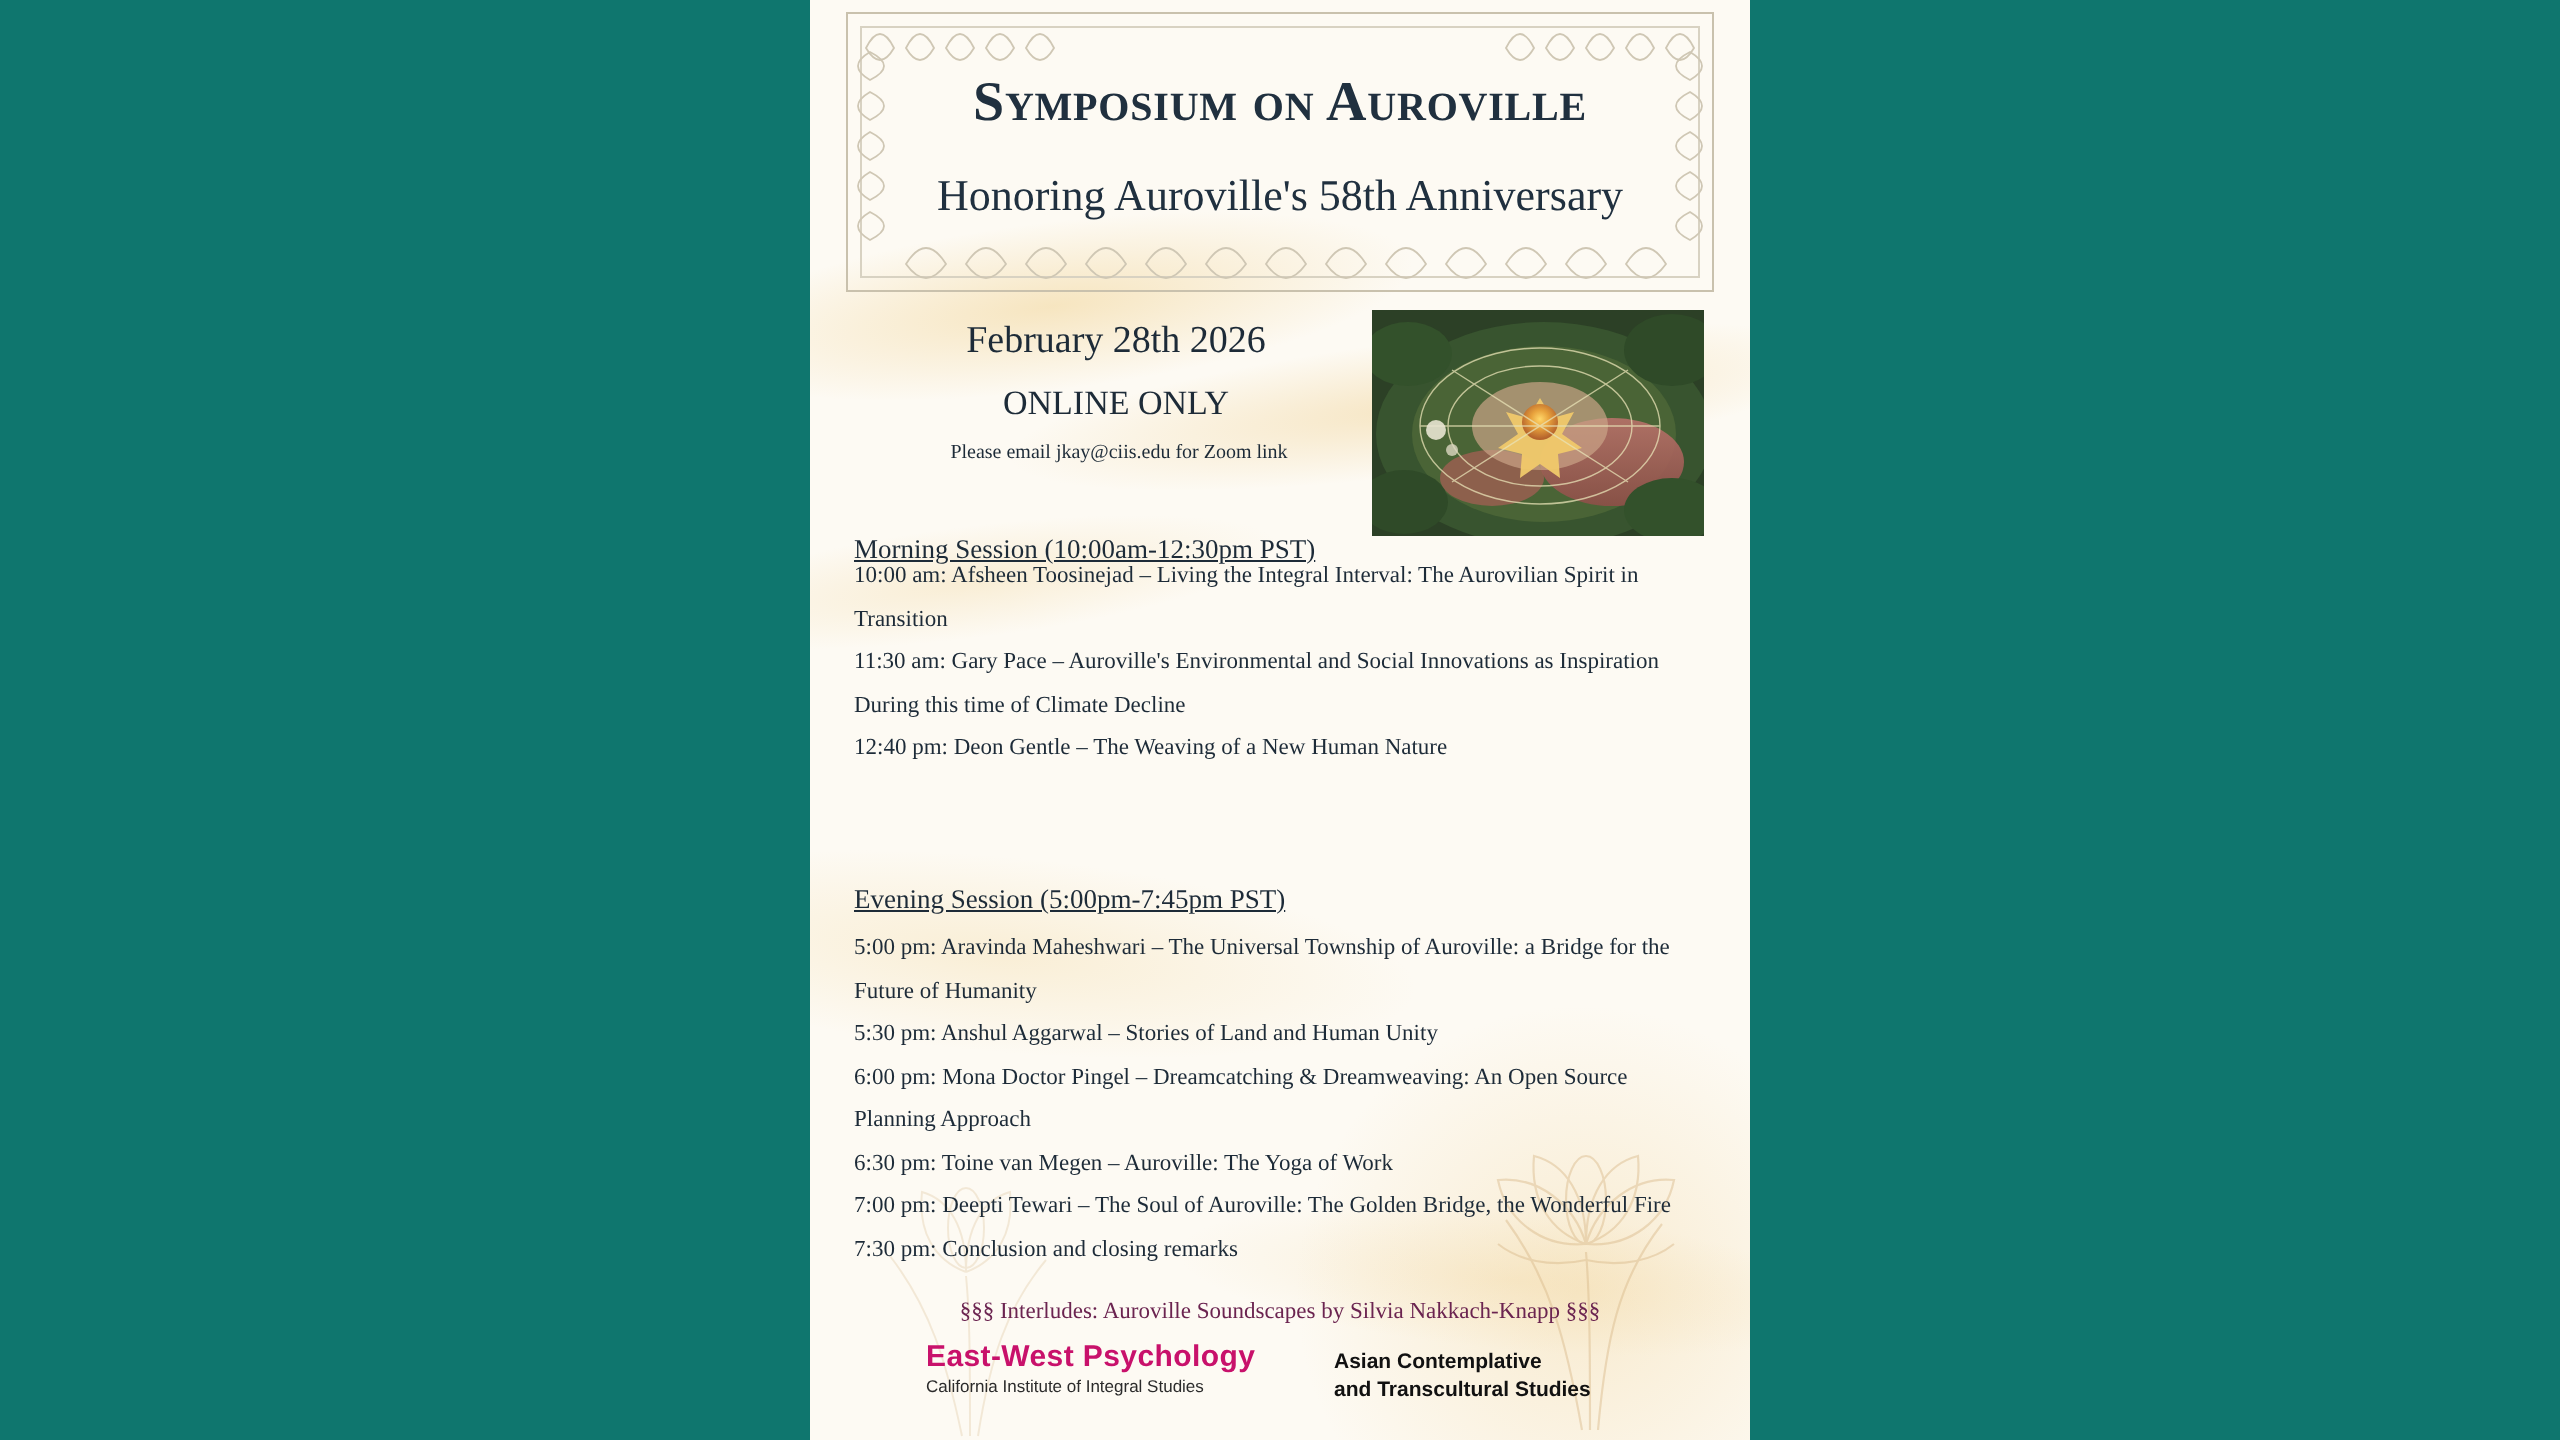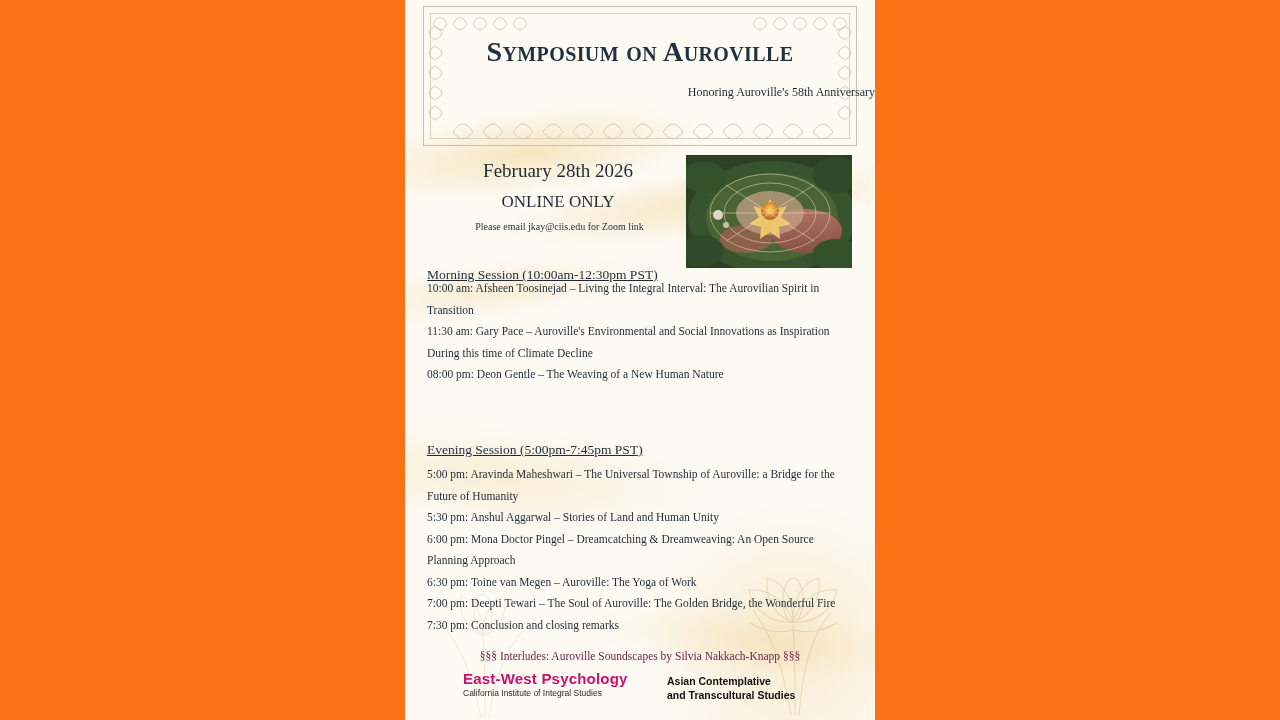--- a/index.html
+++ b/index.html
@@ -8,21 +8,21 @@
     background: #000;
     width: 1280px;
     height: 720px;
     overflow: hidden;
     font-family: "Liberation Sans", sans-serif;
   }
   #stage {
     position: relative;
     width: 1280px;
     height: 720px;
-    background: #f97316;
+    background: #0f766e;
   }
   #poster {
     position: absolute;
     left: 405px;
     top: 0;
     width: 470px;
     height: 720px;
     background: #fdfaf3;
     overflow: hidden;
   }
@@ -103,23 +103,23 @@
     font-size: 28px;
     font-weight: bold;
     letter-spacing: 0.4px;
     color: #20303f;
     font-variant: small-caps;
   }
   .subtitle {
     position: absolute;
     left: 0; right: 0;
     top: 85px;
-    text-align: right;
-    font-family: "Liberation Serif", serif;
-    font-size: 12px;
+    text-align: center;
+    font-family: "Liberation Serif", serif;
+    font-size: 22px;
     color: #20303f;
   }
 
   .date {
     position: absolute;
     left: 28px;
     top: 160px;
     width: 250px;
     text-align: center;
     font-family: "Liberation Serif", serif;
@@ -353,21 +353,21 @@
         <ellipse cx="150" cy="100" rx="24" ry="16" fill="#33512b"></ellipse>
         <circle cx="32" cy="60" r="5" fill="#e8e4d2" opacity="0.9"></circle>
         <circle cx="40" cy="70" r="3" fill="#dcd7c2" opacity="0.8"></circle>
       </svg>
     </div>
 
     <div class="section-head" style="top:267px">Morning Session (10:00am-12:30pm PST)</div>
     <div class="sched" style="top:278px">
       <span class="it">10:00 am: Afsheen Toosinejad – Living the Integral Interval: The Aurovilian Spirit in Transition</span>
       <span class="it">11:30 am: Gary Pace – Auroville's Environmental and Social Innovations as Inspiration During this time of Climate Decline</span>
-      <span class="it">08:00 pm: Deon Gentle – The Weaving of a New Human Nature</span>
+      <span class="it">12:40 pm: Deon Gentle – The Weaving of a New Human Nature</span>
     </div>
 
     <div class="section-head" style="top:442px">Evening Session (5:00pm-7:45pm PST)</div>
     <div class="sched" style="top:464px">
       <span class="it">5:00 pm: Aravinda Maheshwari – The Universal Township of Auroville: a Bridge for the Future of Humanity</span>
       <span class="it">5:30 pm: Anshul Aggarwal – Stories of Land and Human Unity</span>
       <span class="it">6:00 pm: Mona Doctor Pingel – Dreamcatching &amp; Dreamweaving: An Open Source Planning Approach</span>
       <span class="it">6:30 pm: Toine van Megen – Auroville: The Yoga of Work</span>
       <span class="it">7:00 pm: Deepti Tewari – The Soul of Auroville: The Golden Bridge, the Wonderful Fire</span>
       <span class="it">7:30 pm: Conclusion and closing remarks</span>

